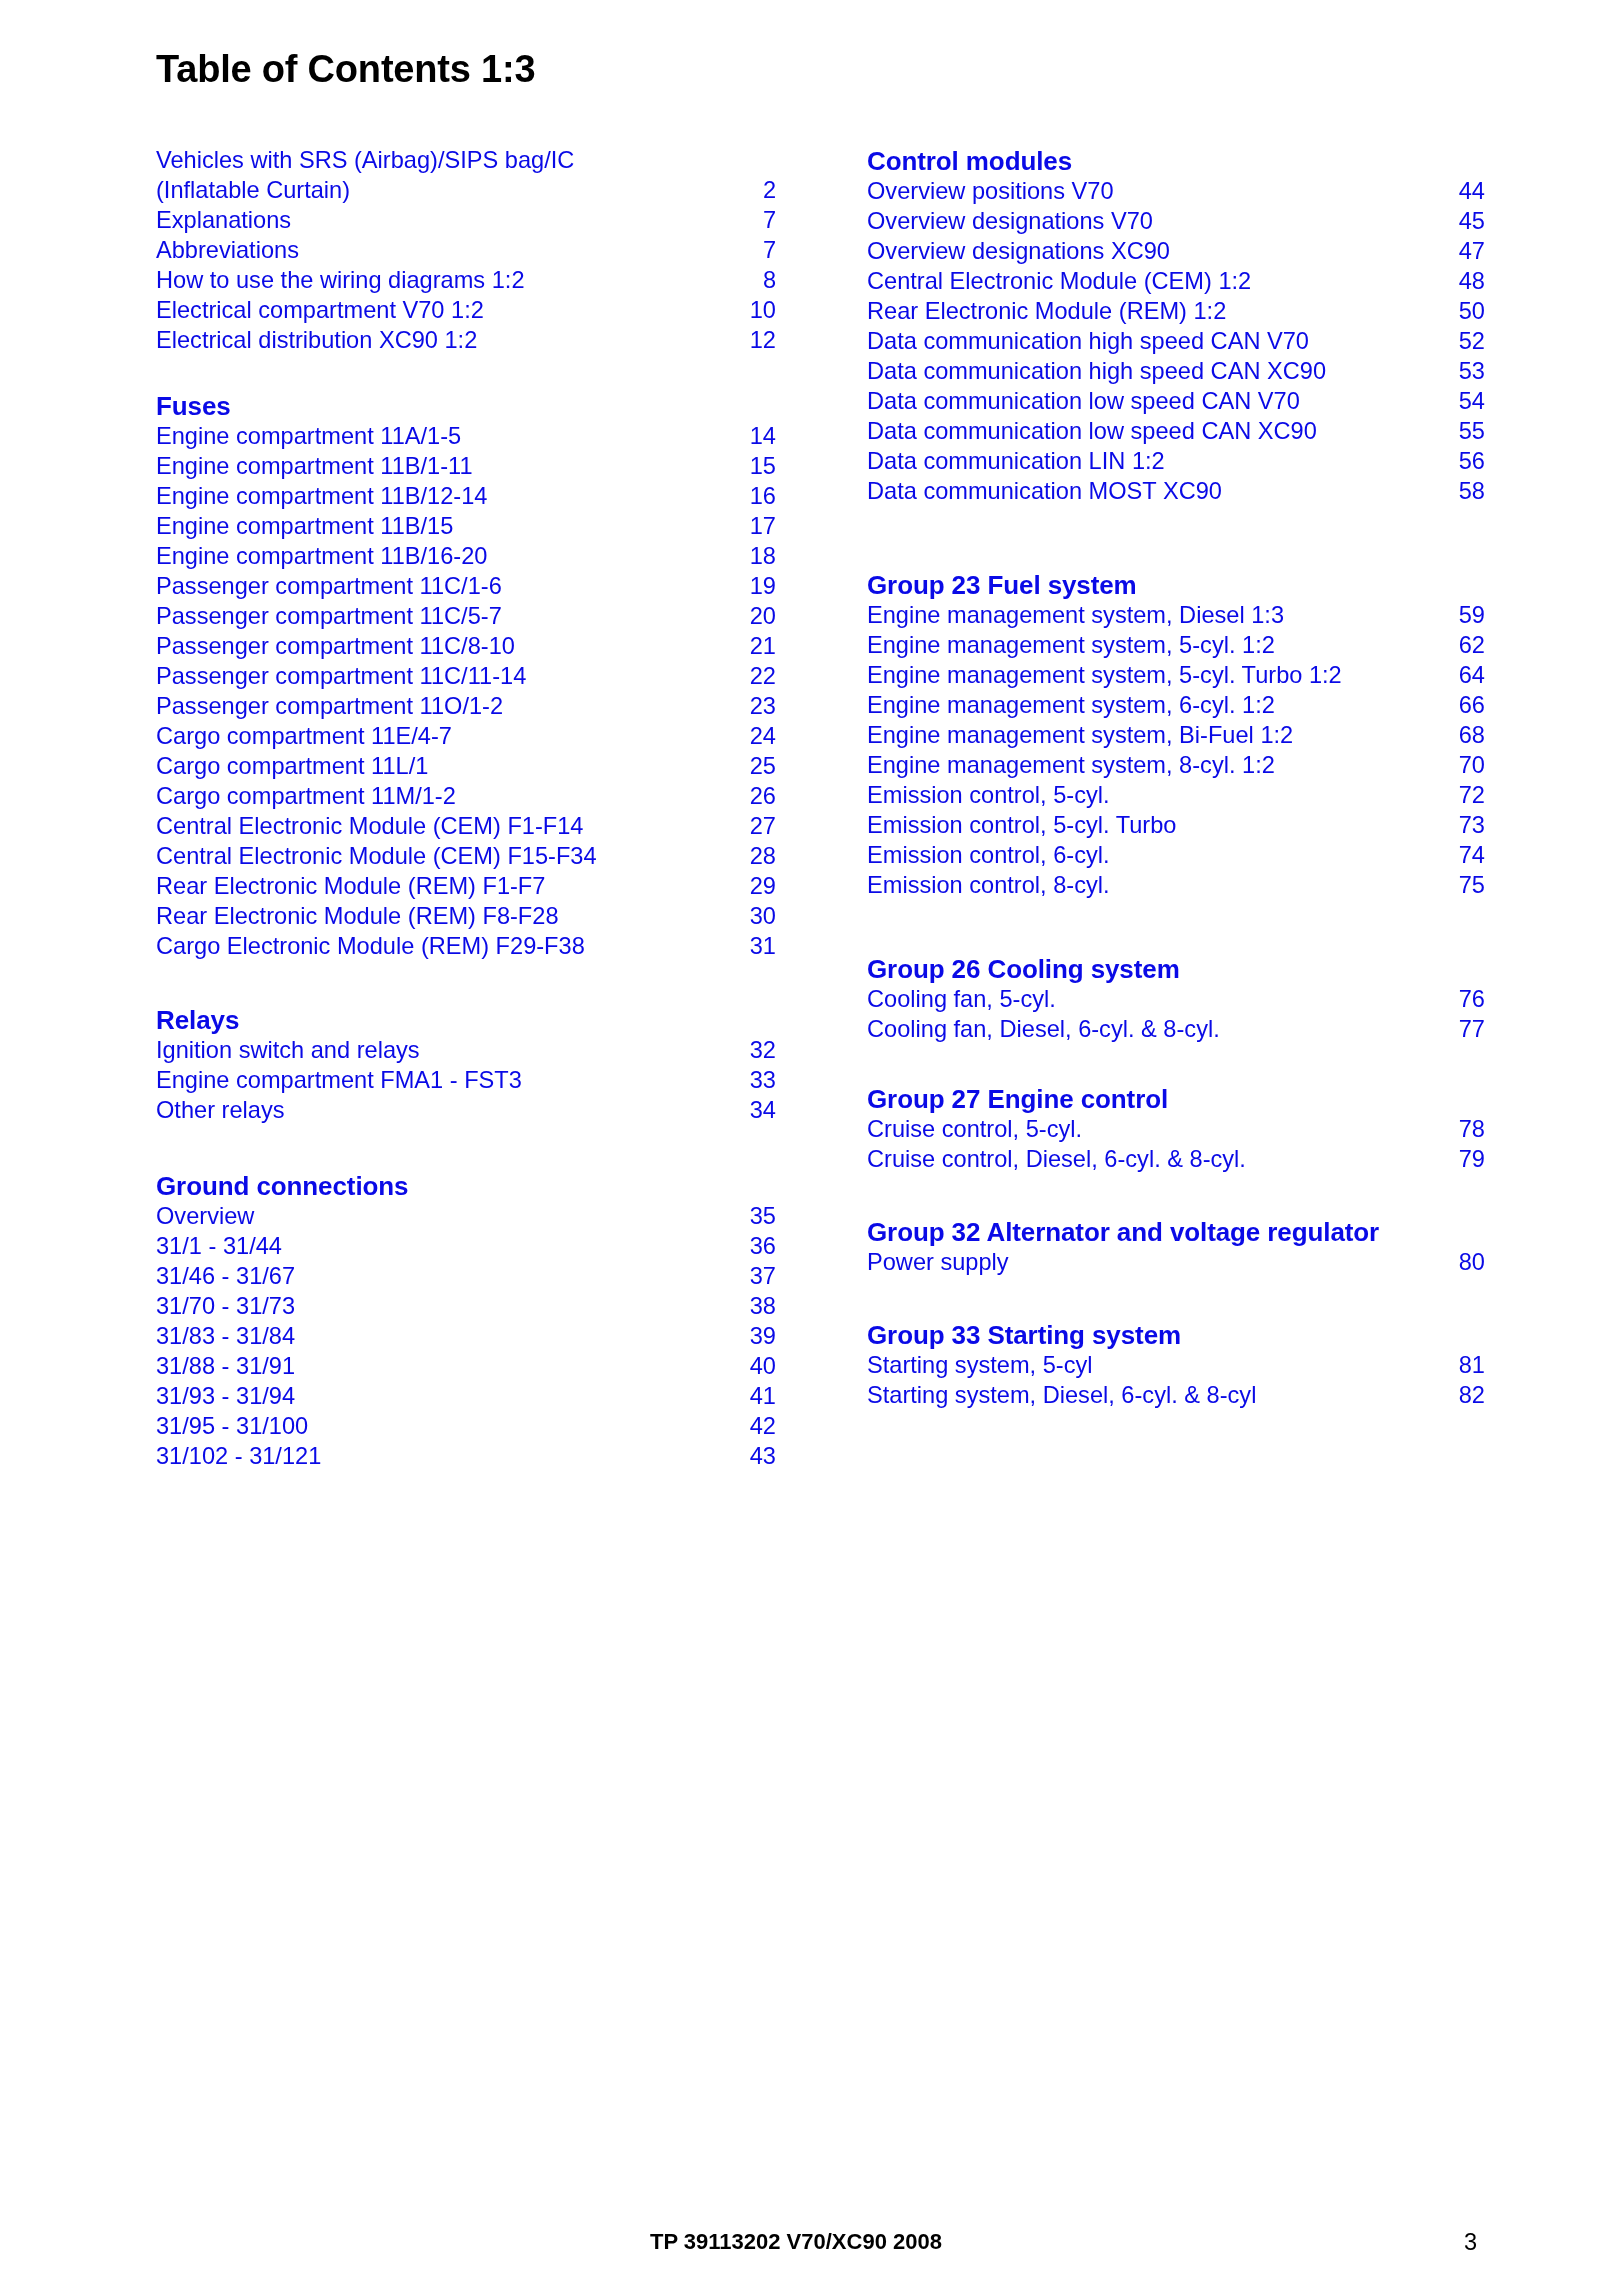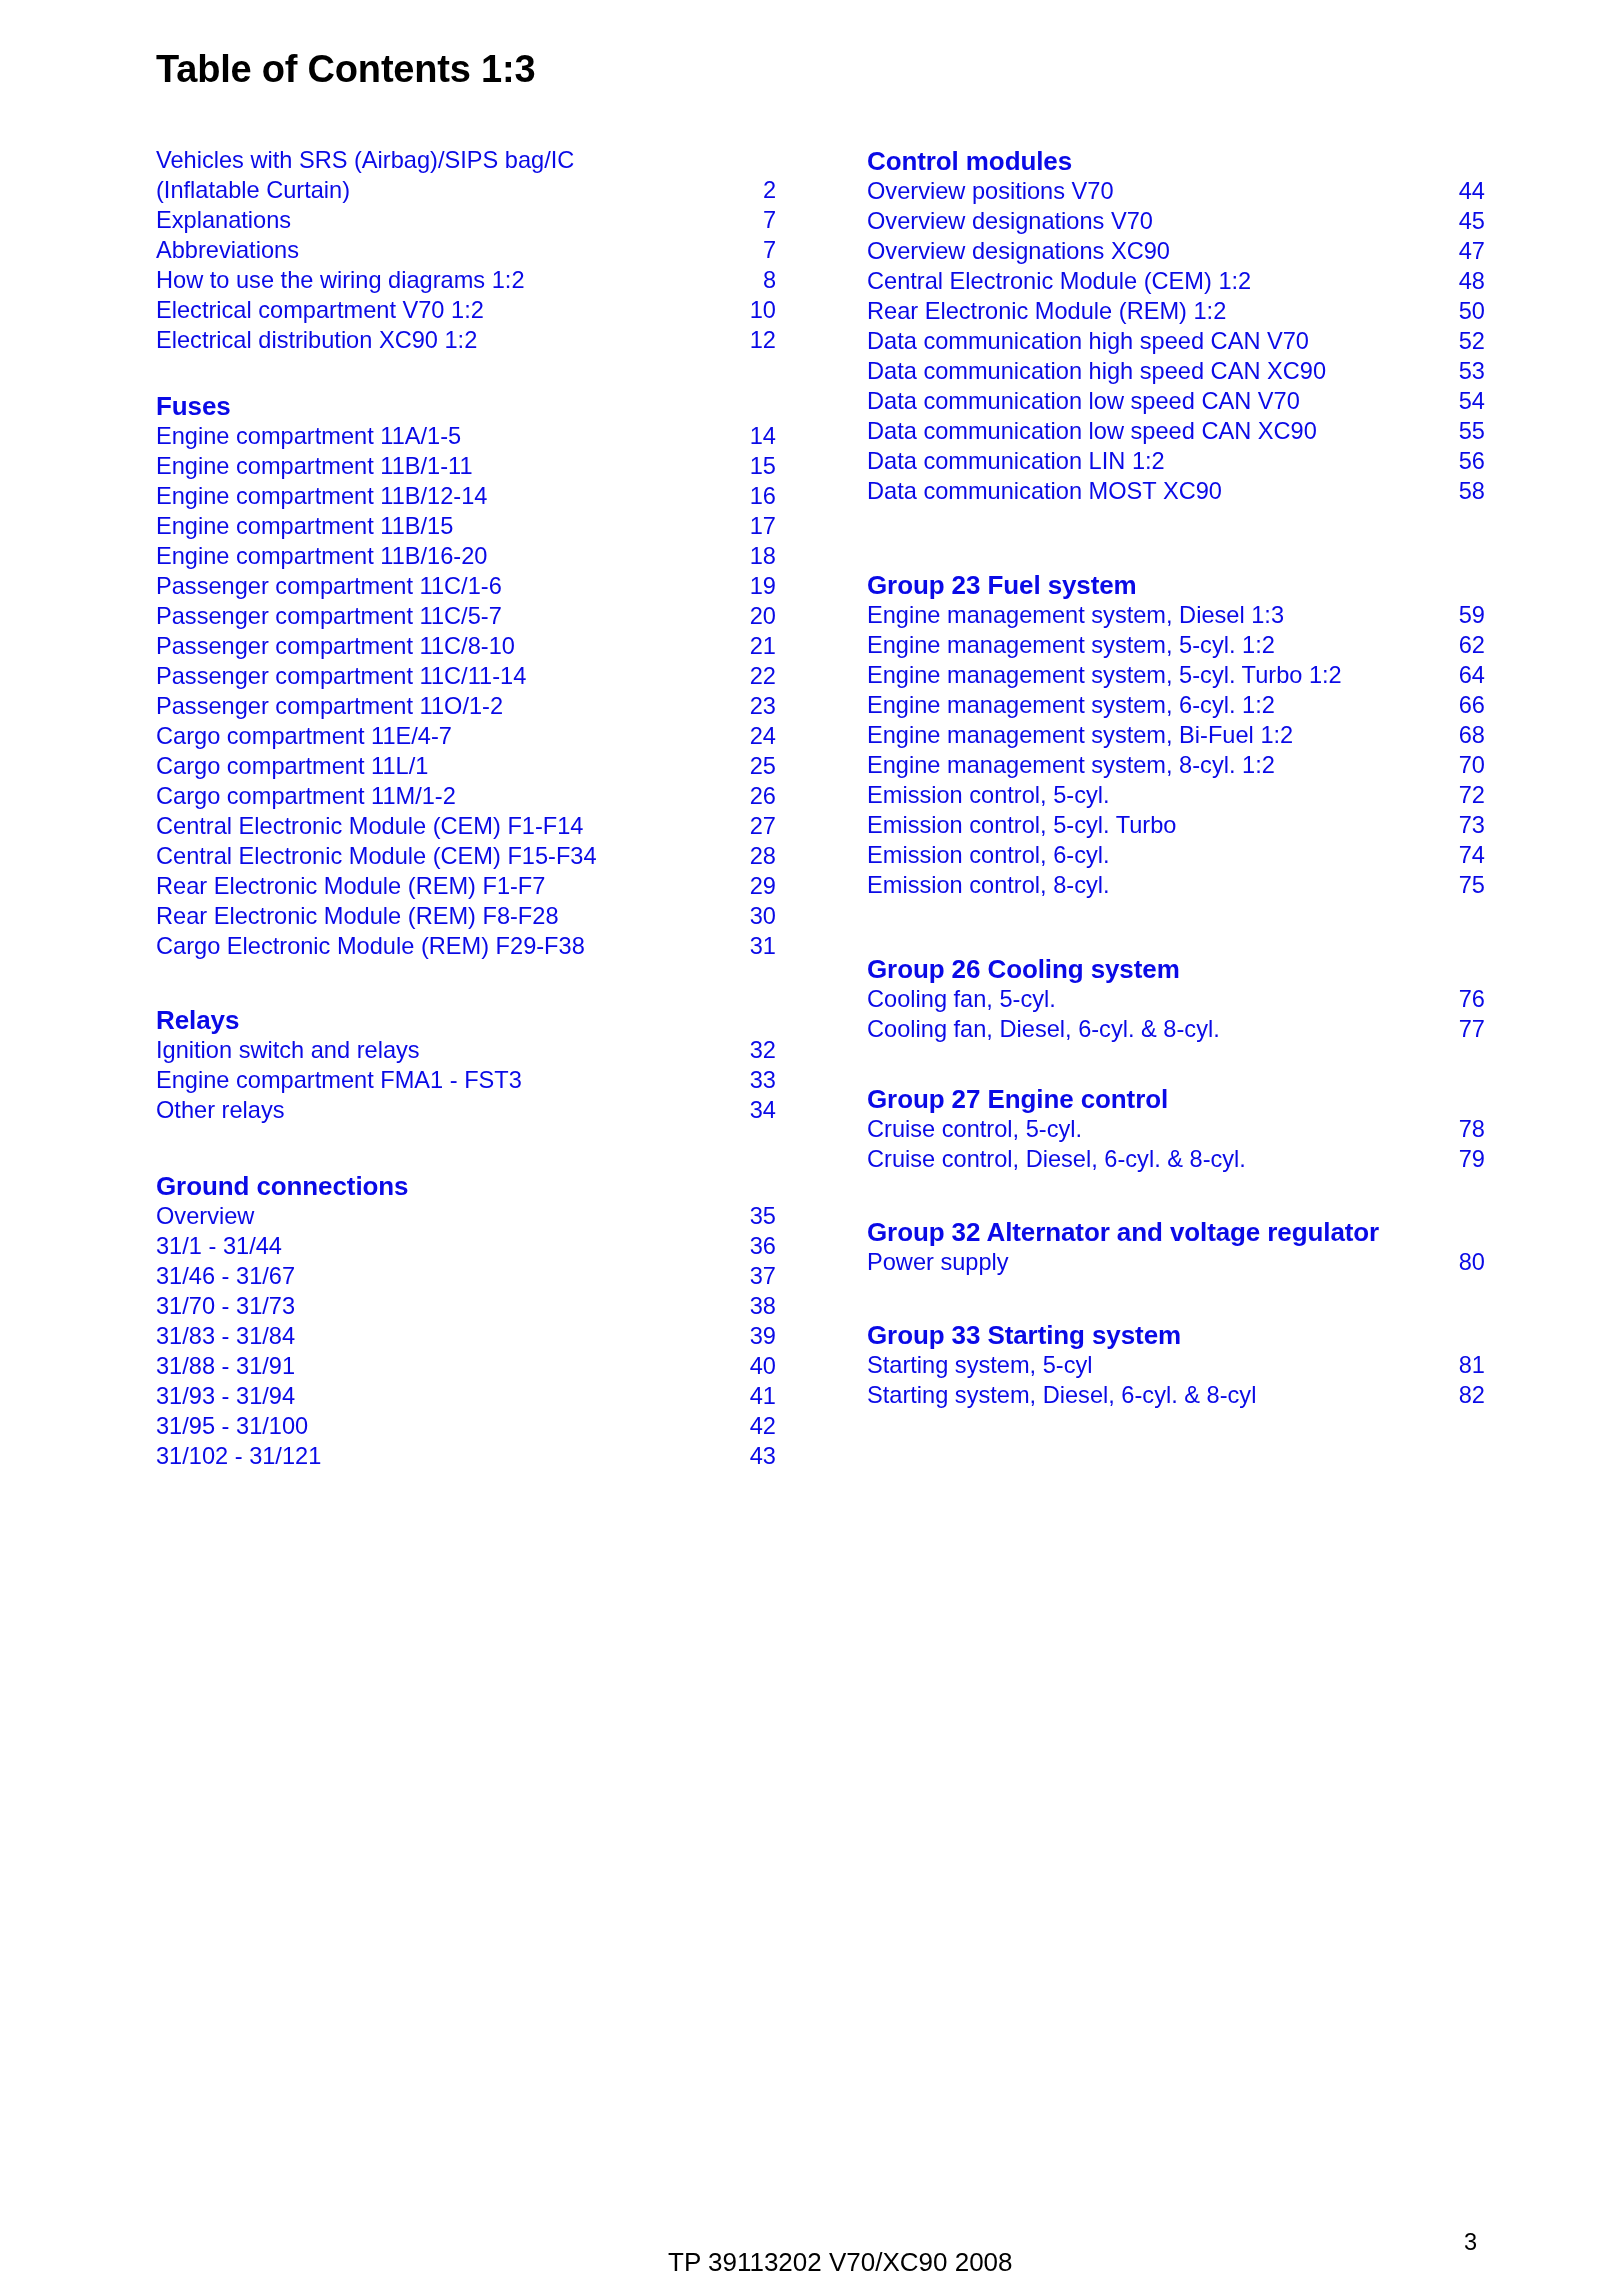--- a/index.html
+++ b/index.html
@@ -15,21 +15,21 @@
                      line-height: 30px; height: 30px; letter-spacing: -0.1px; white-space: nowrap; }
   .toc-list { list-style: none; margin: 0; padding: 0; }
   .toc-item { display: flex; align-items: baseline; font-size: 23.6px; line-height: 30px;
               height: 30px; color: #0a0ae6; white-space: nowrap; cursor: pointer; }
   .toc-item .title { flex: 0 0 auto; }
   .toc-item .leader { flex: 1 1 auto; overflow: hidden; margin: 0 3.9px; position: relative; }
   .toc-item .leader::after { content: ". . . . . . . . . . . . . . . . . . . . . . . . . . . . . . . . . . . . . . . . . . . . . . . . . . . . . . . . . . . . . . . . . . . . . . . . . . . . . . . . . . . . . . . . . . . . . . . . . . . . . . . . . . . . . . . . . . . . . . . . . . . . . . . . . . . . . . . . . . . . . . . . . . . . . . . . . . . . . . .";
               letter-spacing: -2px; position: absolute; left: 0; white-space: nowrap; font-size: 14.4px; font-weight: bold; bottom: 1.3px; }
   .toc-item .page { flex: 0 0 auto; text-align: right; min-width: 26px; }
   .toc-item.continued .leader::after { content: ""; }
-  .footer-doc { position: absolute; left: 650px; top: 2229px; font-size: 26px; color: #000000; margin: 18px; }
+  .footer-doc { position: absolute; left: 650px; top: 2229px; font-size: 22px; color: #000000; margin: 0; font-weight: bold; }
   .footer-page { position: absolute; left: 1464px; top: 2229px; font-size: 23.6px; color: #000000; margin: 0; }
 </style>
 </head>
 <body>
 
 <h1 class="page-title">Table of Contents 1:3</h1>
 
 <div class="col col-left">
   <div class="section" style="top:145px">
     <ul class="toc-list">

